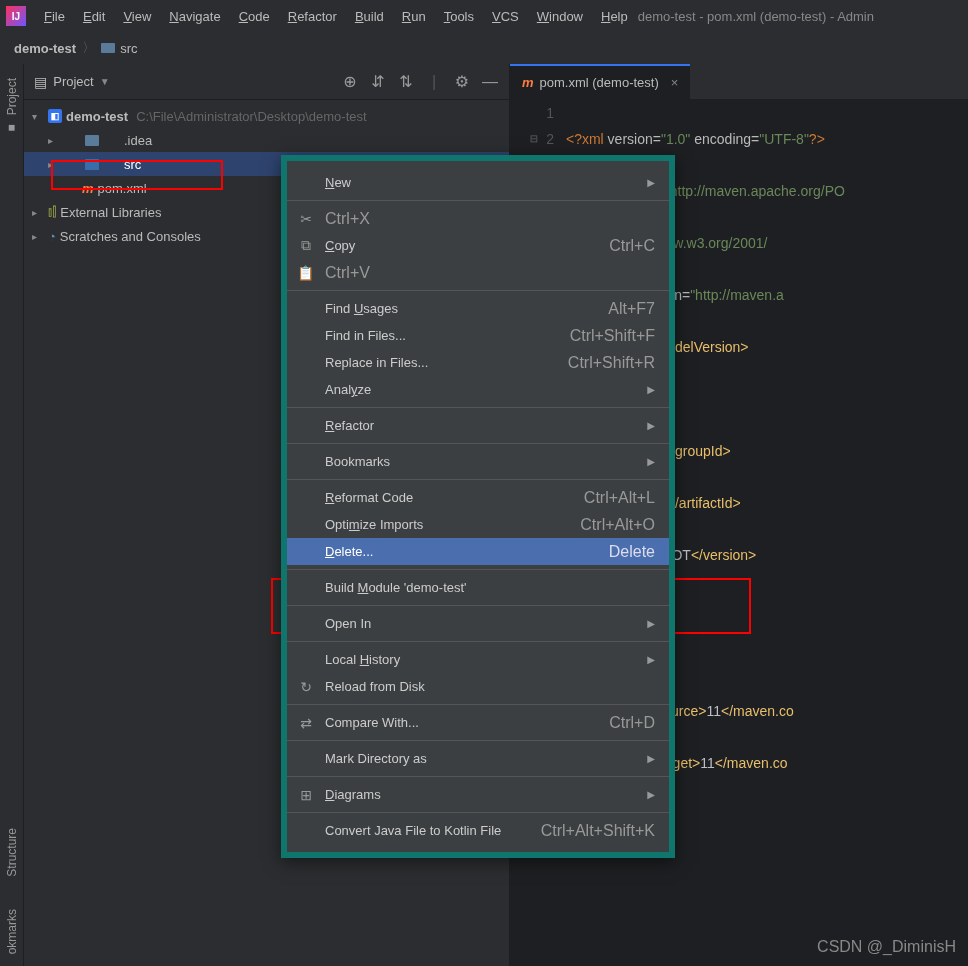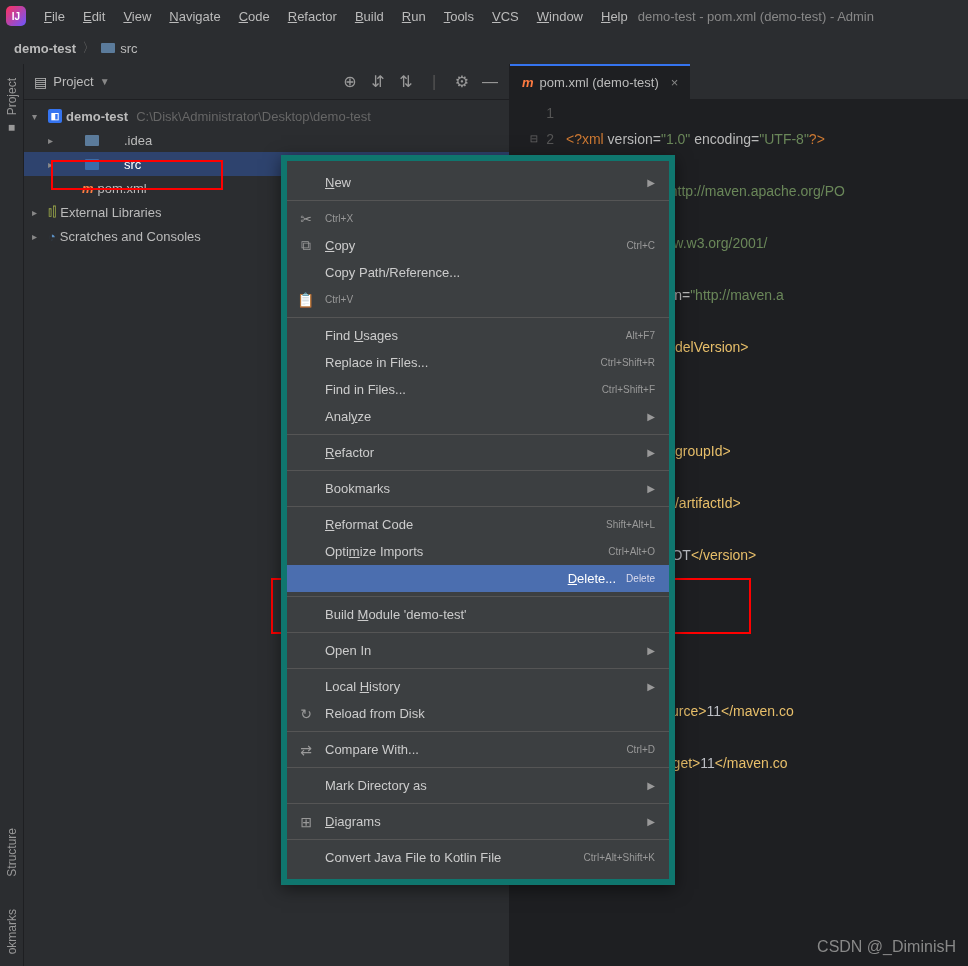--- a/index.html
+++ b/index.html
@@ -1,19 +1,19 @@
 <!DOCTYPE html>
 <html><head>
 <meta charset="utf-8">
 <style>
 * { margin: 0; padding: 0; box-sizing: border-box; font-family: "Segoe UI", Arial, sans-serif; }
 body { background: #2b2d30; color: #bbb; width: 968px; height: 966px; overflow: hidden; font-size: 13px; position: relative; }
 
 .menubar { height: 32px; display: flex; align-items: center; padding: 0 6px; background: #2b2d30; gap: 2px; }
-.app-icon { width: 20px; height: 20px; background: linear-gradient(135deg, #fe315d, #6b57ff); border-radius: 5px; margin-right: 8px; display:flex; align-items:center; justify-content:center; font-size:10px; font-weight:bold; color:#fff;}
+.app-icon { width: 20px; height: 20px; background: linear-gradient(135deg, #fe315d, #6b57ff); border-radius: 0; margin-right: 8px; display:flex; align-items:center; justify-content:center; font-size:10px; font-weight:bold; color:#fff;}
 .menu-item { padding: 4px 8px; color: #bbb; cursor: pointer; }
 .menu-item .und { text-decoration: underline; }
 .window-title { color: #888; }
 
 .breadcrumb { height: 32px; display: flex; align-items: center; padding: 0 14px; gap: 6px; color: #bbb; }
 .breadcrumb .crumb { display: flex; align-items: center; gap: 5px; }
 .folder-icon-mini { width: 14px; height: 10px; background: #5b7b9b; border-radius: 1px; position: relative; }
 .chev-sep { color: #666; }
 
 .main { display: flex; height: calc(100% - 64px); }
@@ -63,26 +63,26 @@
 .c-tag { color: #e8bf6a; }
 .c-attr { color: #bababa; }
 .c-str { color: #6a8759; }
 .c-cdata { color: #cc7832; }
 .c-text { color: #bcbec4; }
 .fold { color: #666; margin-right: 2px; display:inline-block; width:12px; font-size:10px;}
 .gutter .fold-line { display:flex; justify-content:flex-end; align-items:center; gap:6px;}
 
 .context-menu { position: absolute; left: 281px; top: 155px; width: 394px; background: #3c3f41; border: 6px solid #0f766e; box-shadow: 0 4px 16px rgba(0,0,0,0.5); z-index: 100; padding: 8px 0; }
 .cm-item { height: 27px; display: flex; align-items: center; padding: 0 14px 0 10px; gap: 10px; color: #ccc; cursor: pointer; font-size: 13px; }
-.cm-item.selected-item { background: #4b6eaf; color: #fff; text-align: right; }
+.cm-item.selected-item { background: #4b6eaf; color: #fff; }
 .cm-icon { width: 18px; display: flex; align-items: center; justify-content: center; color: #999; font-size: 14px;}
 .cm-item.selected-item .cm-icon { color:#fff; }
 .cm-label { flex: 1; }
 .cm-label .und { text-decoration: underline; }
-.cm-shortcut { color: #999; font-size: 10px; }
+.cm-shortcut { color: #999; font-size: 16px; }
 .cm-item.selected-item .cm-shortcut { color: #dde; }
 .cm-arrow { color: #999; font-size: 10px; }
 .cm-sep { height: 1px; background: #555; margin: 4px 0; }
 
 .watermark { position: absolute; right: 12px; bottom: 10px; color: #888; font-size: 16px; font-family: Arial; }
 </style>
 </head>
 <body>
 
 <div class="menubar">
@@ -141,21 +141,21 @@
       <span class="tool-icon">⇅</span>
       <span class="tool-icon" style="color:#555">|</span>
       <span class="tool-icon">⚙</span>
       <span class="tool-icon">—</span>
     </div>
     <div class="tree">
       <div class="tree-row">
         <span class="arrow down"></span>
         <span class="module-icon">◧</span>
         <span class="node-label"><b>demo-test</b></span>
-        <span class="node-path">C:\Disk\Administrator\Desktop\demo-test</span>
+        <span class="node-path">C:\File\Administrator\Desktop\demo-test</span>
       </div>
       <div class="tree-row indent-1">
         <span class="arrow right"></span>
         <span class="folder-node"></span>
         <span class="node-label">.idea</span>
       </div>
       <div class="tree-row indent-1 selected">
         <span class="arrow right"></span>
         <span class="folder-node" style="background:#3a6ca8"></span>
         <span class="node-label">src</span>
@@ -224,65 +224,61 @@
     <div class="cm-item">
       <span class="cm-icon">✂</span>
       <span class="cm-shortcut">Ctrl+X</span>
     </div>
     <div class="cm-item">
       <span class="cm-icon">⧉</span>
       <span class="cm-label"><span class="und">C</span>opy</span>
       <span class="cm-shortcut">Ctrl+C</span>
     </div>
     <div class="cm-item">
-      <span class="cm-icon"></span>
-      <span class="cm-label">Copy Path/Reference...</span>
-    </div>
-    <div class="cm-item">
       <span class="cm-icon">📋</span>
       <span class="cm-shortcut">Ctrl+V</span>
     </div>
     <div class="cm-sep"></div>
     <div class="cm-item">
       <span class="cm-icon"></span>
       <span class="cm-label">Find <span class="und">U</span>sages</span>
       <span class="cm-shortcut">Alt+F7</span>
     </div>
     <div class="cm-item">
       <span class="cm-icon"></span>
+      <span class="cm-label">Find in Files...</span>
+      <span class="cm-shortcut">Ctrl+Shift+F</span>
+    </div>
+    <div class="cm-item">
+      <span class="cm-icon"></span>
       <span class="cm-label">Replace in Files...</span>
       <span class="cm-shortcut">Ctrl+Shift+R</span>
     </div>
     <div class="cm-item">
       <span class="cm-icon"></span>
-      <span class="cm-label">Find in Files...</span>
-      <span class="cm-shortcut">Ctrl+Shift+F</span>
-    </div>
-    <div class="cm-item">
-      <span class="cm-icon"></span>
       <span class="cm-label">Anal<span class="und">y</span>ze</span>
       <span class="cm-arrow">▶</span>
     </div>
     <div class="cm-sep"></div>
     <div class="cm-item">
       <span class="cm-icon"></span>
       <span class="cm-label"><span class="und">R</span>efactor</span>
       <span class="cm-arrow">▶</span>
     </div>
     <div class="cm-sep"></div>
     <div class="cm-item">
       <span class="cm-icon"></span>
       <span class="cm-label">Bookmarks</span>
       <span class="cm-arrow">▶</span>
     </div>
     <div class="cm-sep"></div>
     <div class="cm-item">
       <span class="cm-icon"></span>
       <span class="cm-label"><span class="und">R</span>eformat Code</span>
-      <span class="cm-shortcut">Shift+Alt+L</span>
+      <span class="cm-shortcut">Ctrl+Alt+L</span>
     </div>
     <div class="cm-item">
       <span class="cm-icon"></span>
       <span class="cm-label">Opti<span class="und">m</span>ize Imports</span>
       <span class="cm-shortcut">Ctrl+Alt+O</span>
     </div>
     <div class="cm-item selected-item">
       <span class="cm-icon"></span>
       <span class="cm-label"><span class="und">D</span>elete...</span>
       <span class="cm-shortcut">Delete</span>

